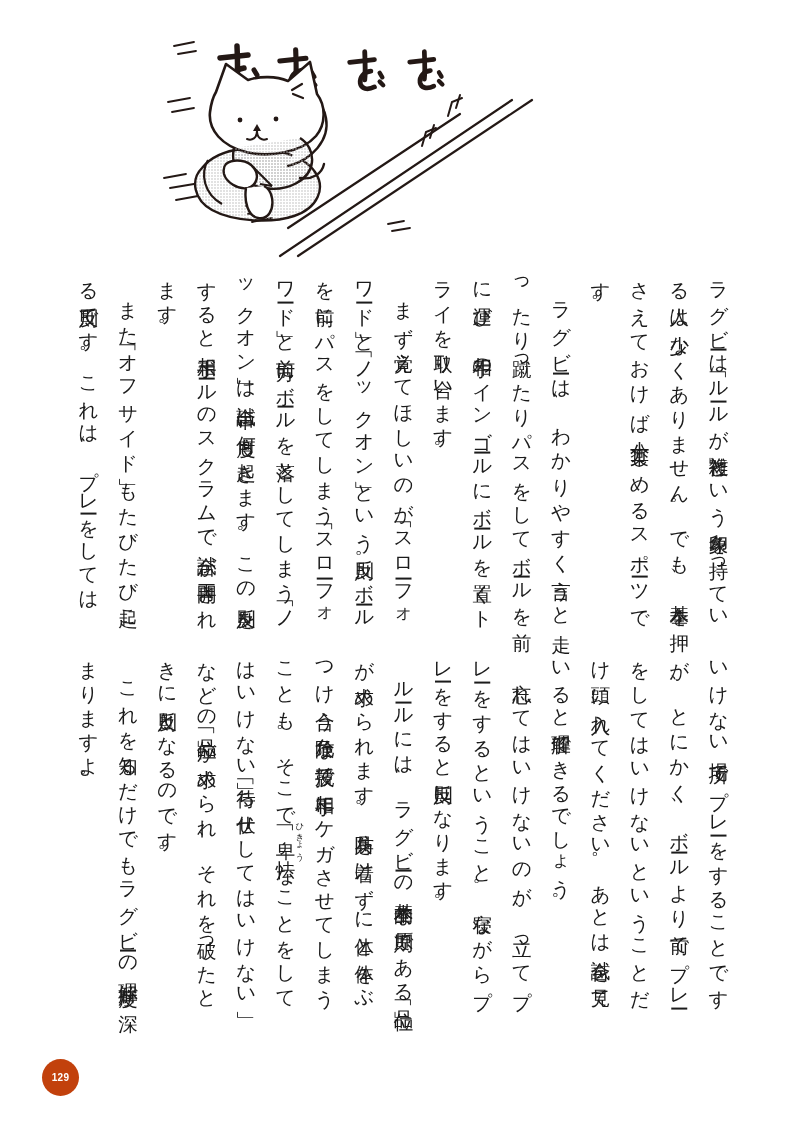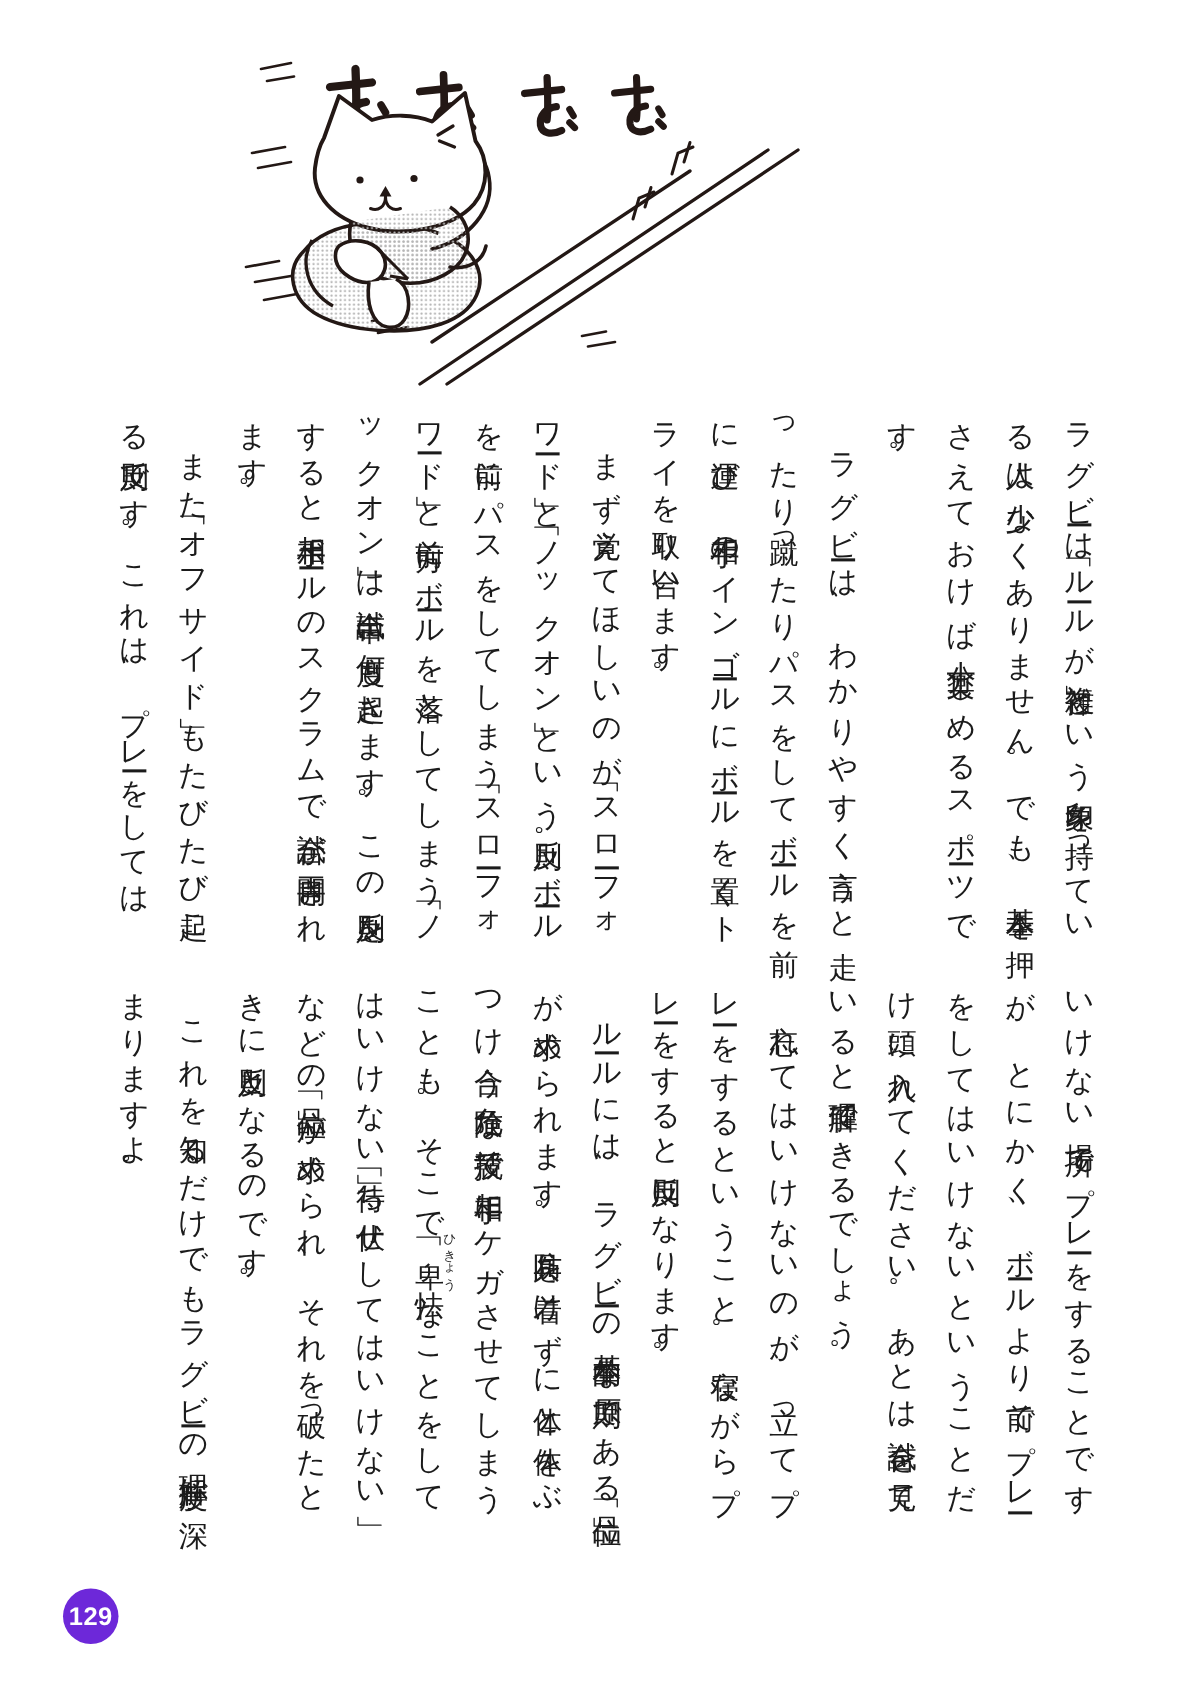--- a/index.html
+++ b/index.html
@@ -68,24 +68,24 @@
   }
 
   
   #page-number {
     position: absolute;
     left: 42px;
     top: 1059px;
     width: 37px;
     height: 37px;
     border-radius: 50%;
-    background: #6d28d9;
+    background: #c2410c;
     color: #ffffff;
     font-family: "Liberation Sans", sans-serif;
-    font-size: 17px;
+    font-size: 10px;
     font-weight: 700;
     display: flex;
     align-items: center;
     justify-content: center;
     letter-spacing: 0.3px;
     text-align: right;
   }
 </style>
 </head>
 <body>

